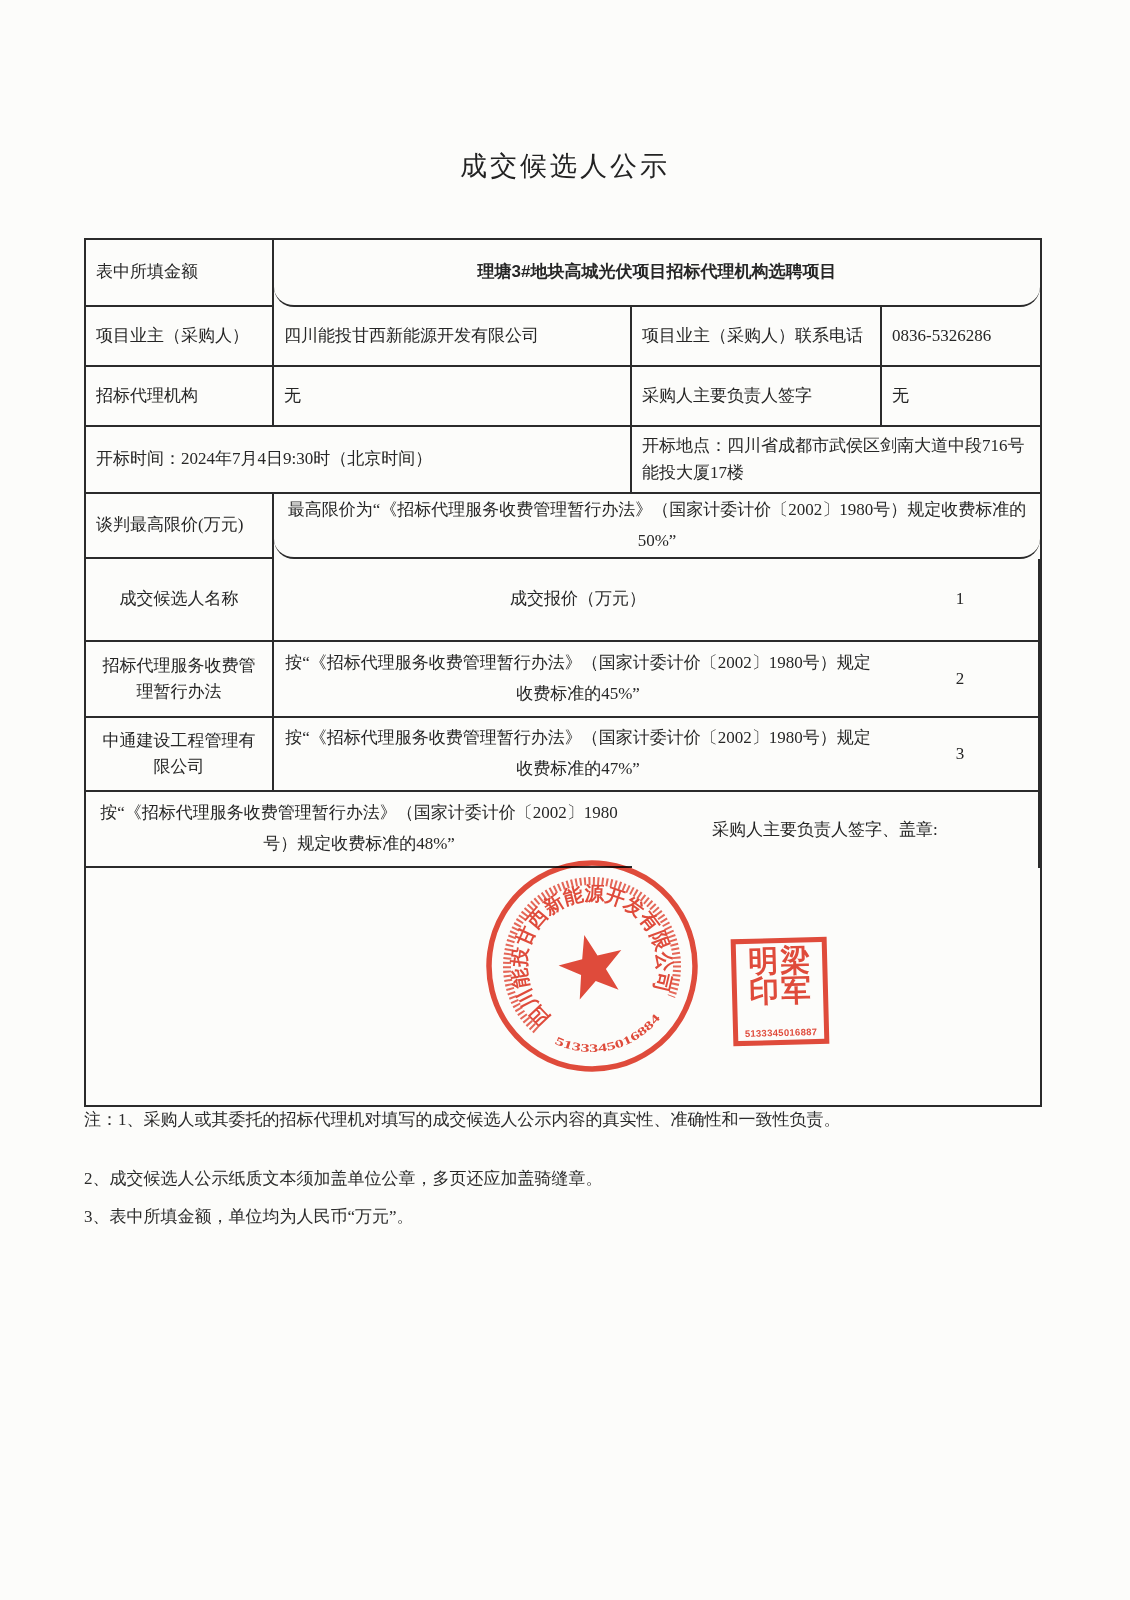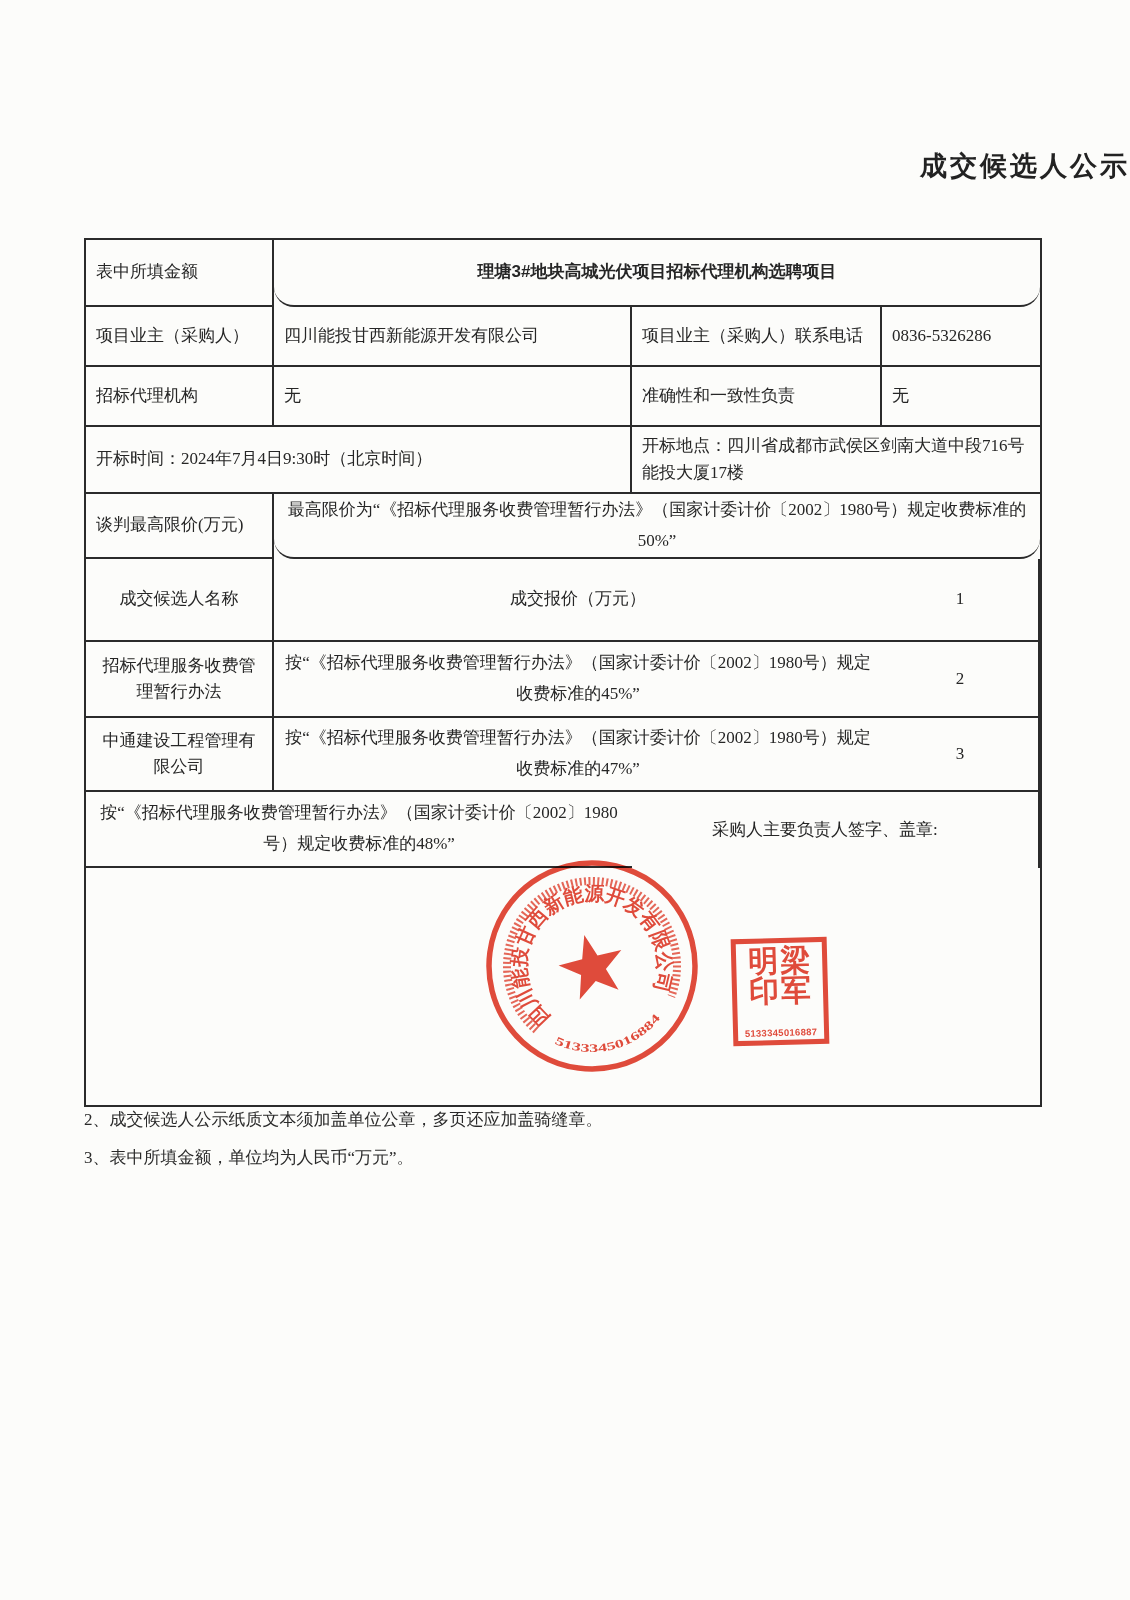--- a/index.html
+++ b/index.html
@@ -7,23 +7,23 @@
     width:1130px;height:1600px;
     background:#e8e8e8;
     font-family:"Liberation Serif","DejaVu Serif",serif;
   }
   .page{
     position:relative;width:1130px;height:1600px;
     background:#fcfcfa;overflow:hidden;color:#262626;
   }
   .title{
     position:absolute;top:148px;left:0;width:100%;
-    margin:0;text-align:right;
+    margin:0;text-align:center;
     font-family:"Liberation Sans","DejaVu Sans",sans-serif;
-    font-size:27px;font-weight:bold;letter-spacing:3px;color:#222;
+    font-size:27px;font-weight:normal;letter-spacing:3px;color:#222;
   }
   
   .tbl{
     position:absolute;left:84px;top:238px;
     width:954px;height:865px;
     display:grid;
     grid-template-columns:188px 358px 250px 158px;
     grid-template-rows:67px 60px 60px 67px 65px 83px 76px 74px 76px 237px;
     border:2.5px solid #2b2b2b;
   }
@@ -83,21 +83,21 @@
     <div class="cell">表中所填金额</div>
     <div class="cell sp3 lastcol ctr bold">理塘3#地块高城光伏项目招标代理机构选聘项目</div>
 
     <div class="cell">项目业主（采购人）</div>
     <div class="cell">四川能投甘西新能源开发有限公司</div>
     <div class="cell">项目业主（采购人）联系电话</div>
     <div class="cell lastcol">0836-5326286</div>
 
     <div class="cell">招标代理机构</div>
     <div class="cell">无</div>
-    <div class="cell">准确性和一致性负责</div>
+    <div class="cell">采购人主要负责人签字</div>
     <div class="cell lastcol">无</div>
 
     <div class="cell sp2">开标时间：2024年7月4日9:30时（北京时间）</div>
     <div class="cell sp2 lastcol">开标地点：四川省成都市武侯区剑南大道中段716号能投大厦17楼</div>
 
     <div class="cell">谈判最高限价(万元)</div>
     <div class="cell sp3 lastcol ctr loose">最高限价为“《招标代理服务收费管理暂行办法》（国家计委计价〔2002〕1980号）规定收费标准的50%”</div>
 
     <div class="cell ctr">成交候选人名称</div>
     <div class="cell sp2 lastcol ctr">成交报价（万元）</div>
@@ -140,17 +140,18 @@
     <div class="sq-grid">
       <span>明</span>
       <span>梁</span>
       <span>印</span>
       <span>军</span>
     </div>
     <div class="sq-num">5133345016887</div>
   </div>
 
   <div class="notes">
+    <p class="n1">注：1、采购人或其委托的招标代理机对填写的成交候选人公示内容的真实性、准确性和一致性负责。</p>
     <p class="n2">2、成交候选人公示纸质文本须加盖单位公章，多页还应加盖骑缝章。</p>
     <p class="n3">3、表中所填金额，单位均为人民币“万元”。</p>
   </div>
 
 </div>
 
 </body></html>

